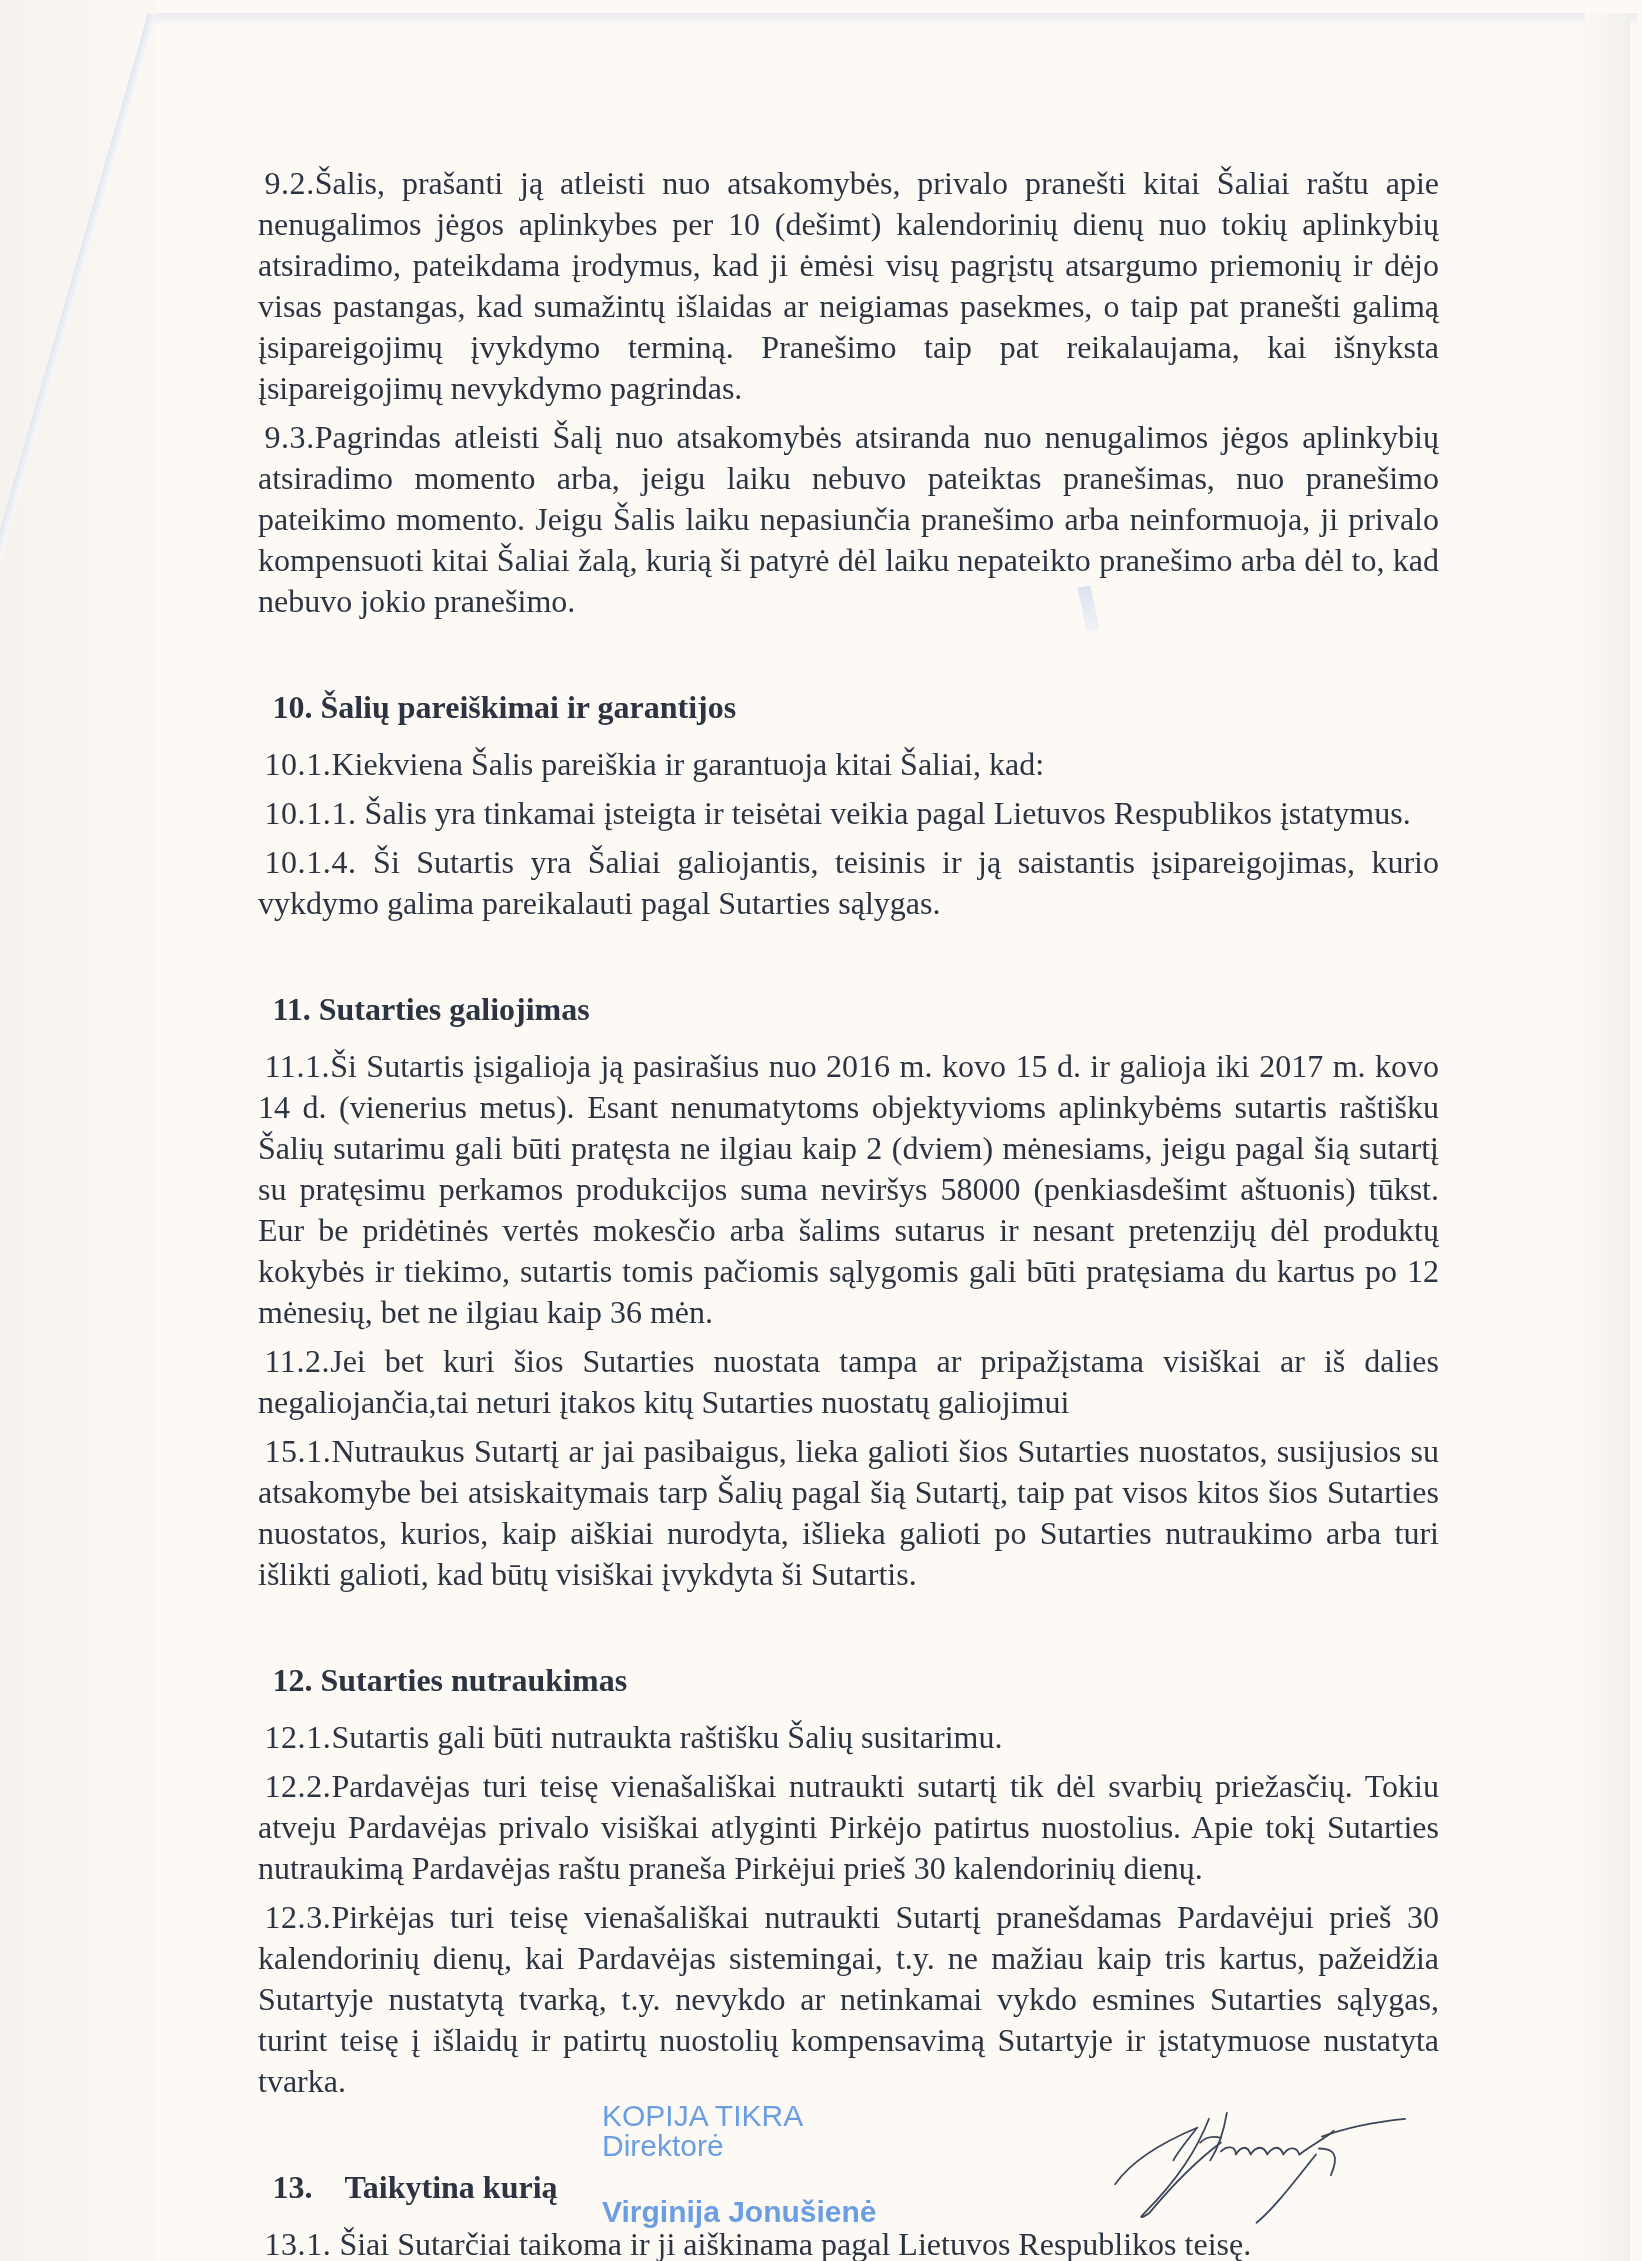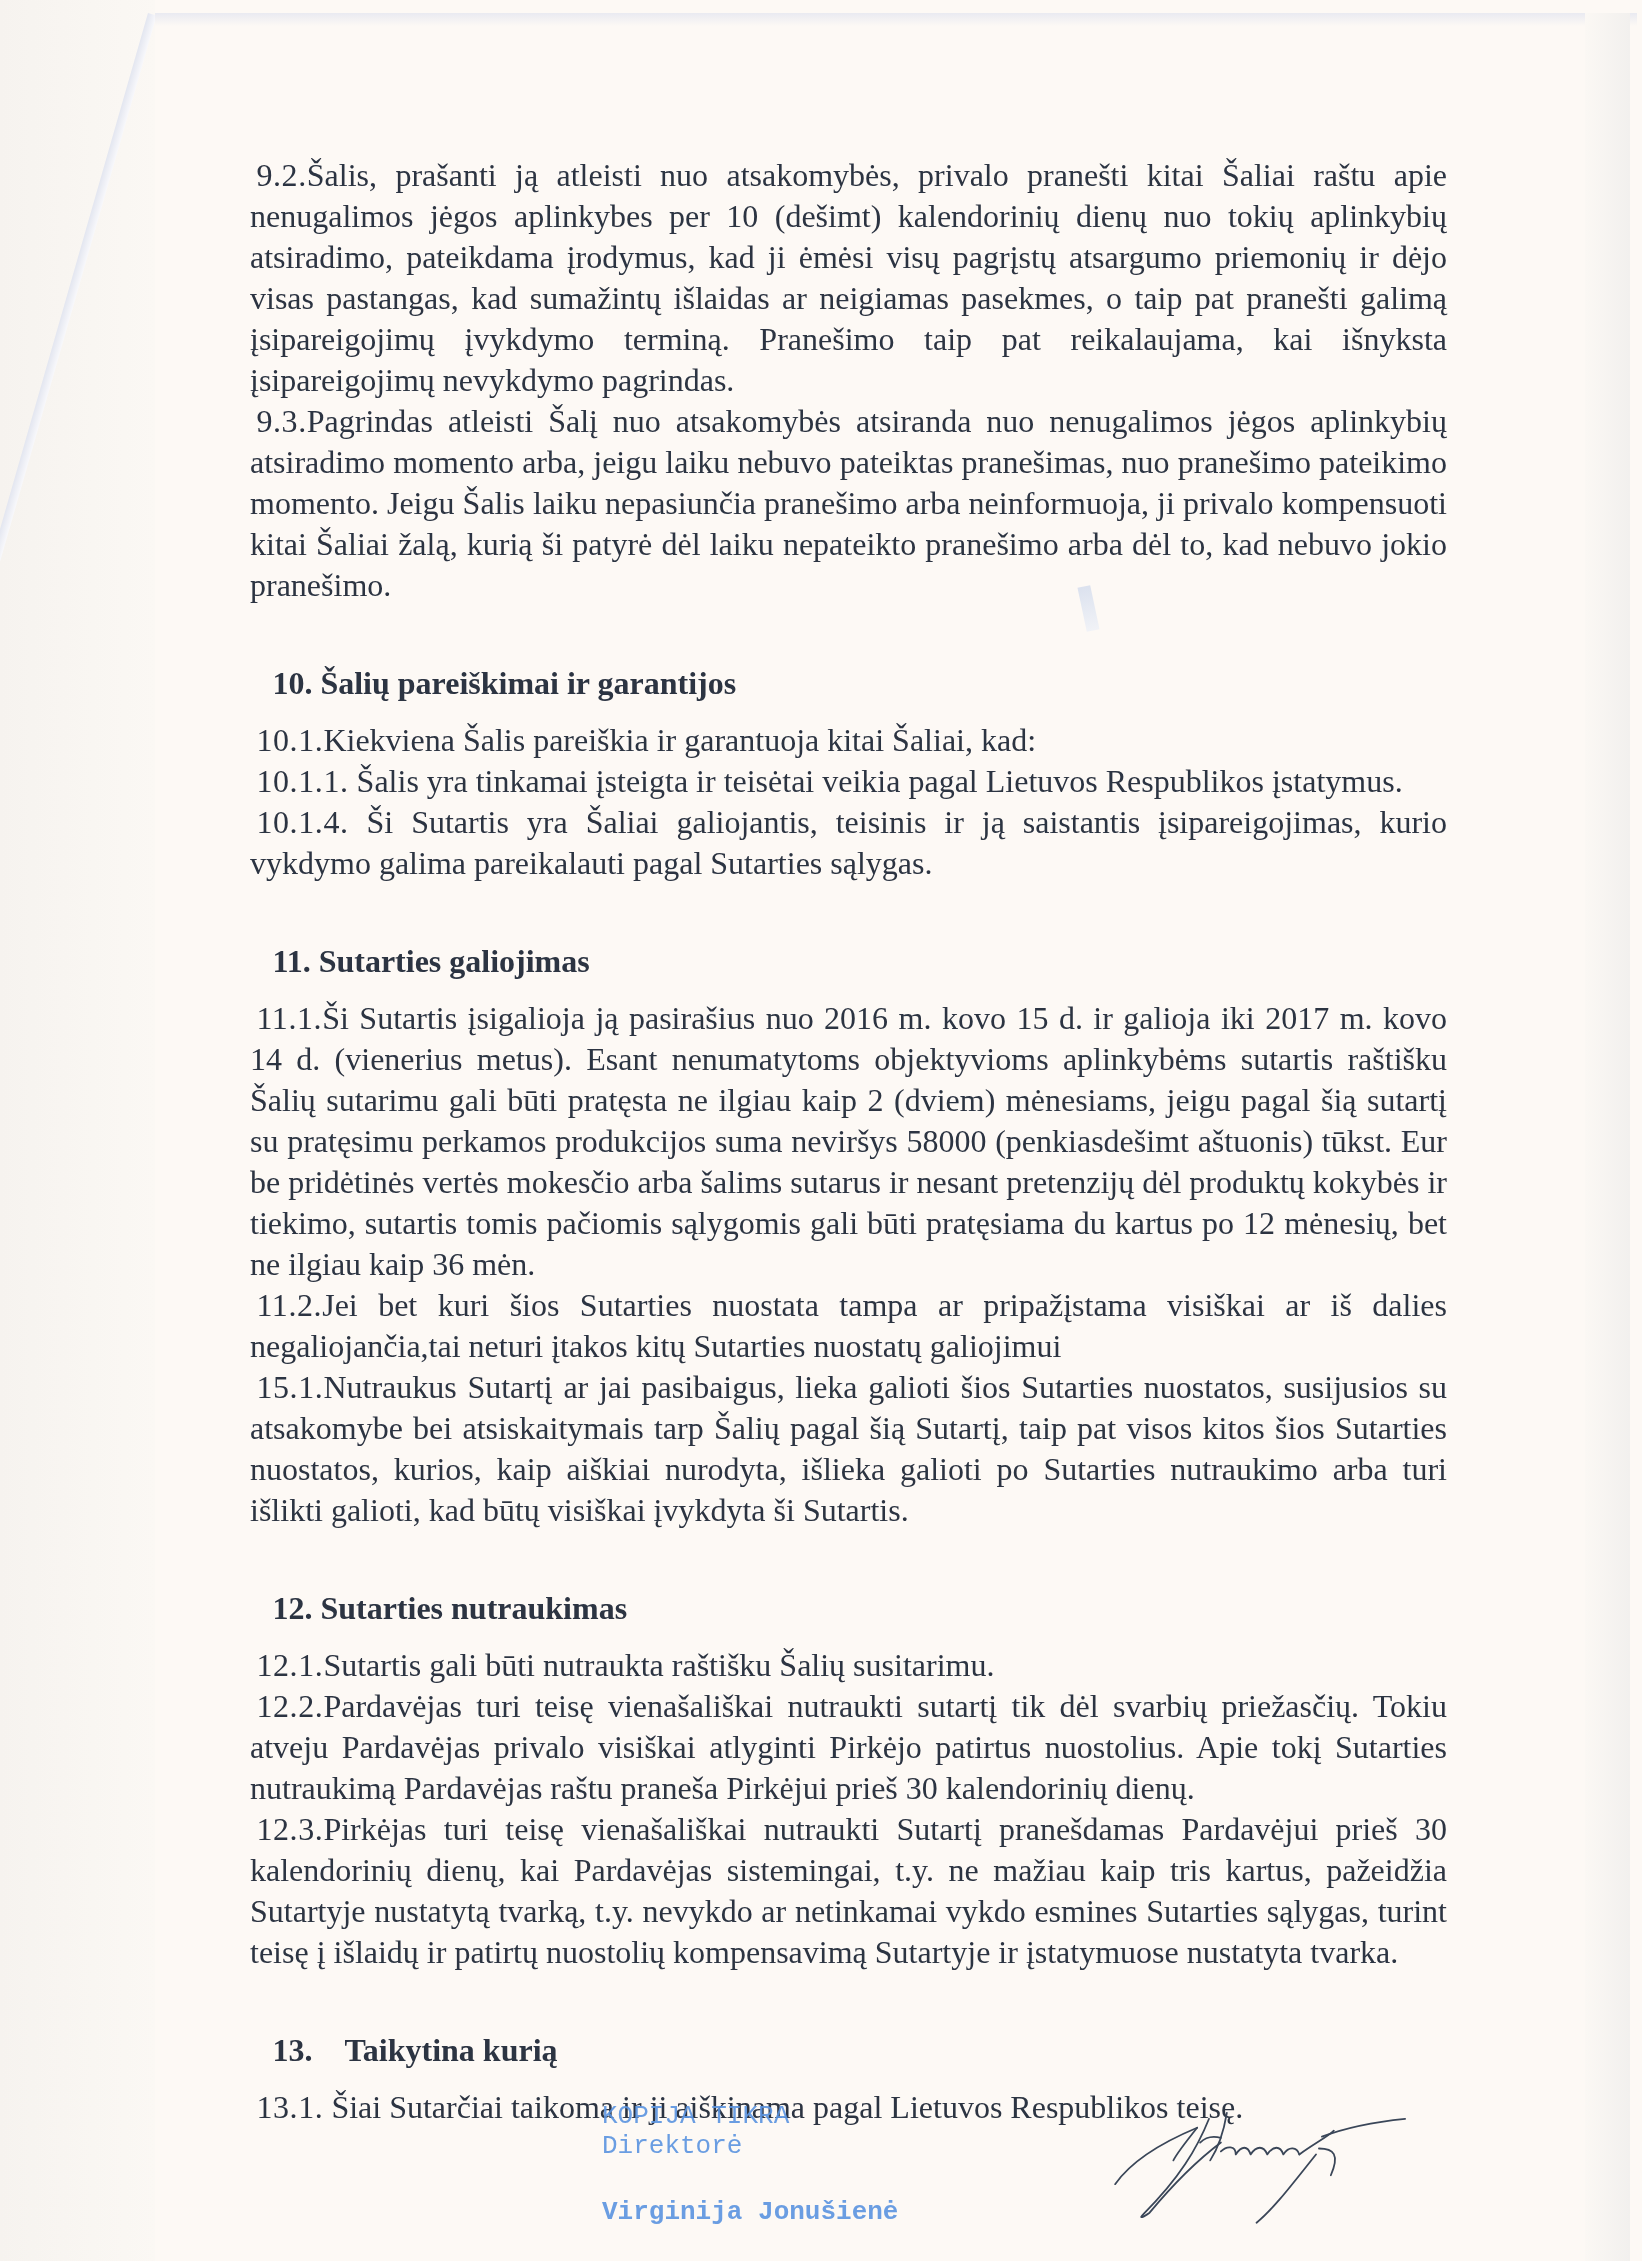--- a/index.html
+++ b/index.html
@@ -23,33 +23,33 @@
       transform-origin: top left; transform: translateX(122px) rotate(16deg);
     }
     .scan-edge-right {
       position: absolute; right: 13px; top: 13px; width: 45px; height: 2248px;
       background: linear-gradient(90deg, #fbf8f4, #f2f0ee);
     }
     .page {
       position: absolute; left: 250px; top: 155px; width: 1197px;
       font-size: 32px; line-height: 41px;
     }
-    p { margin: 0; text-align: justify; text-align-last: left; }
+    p { margin: 8px; text-align: justify; text-align-last: left; }
     .clause { text-indent: 6.4px; }
     .num { letter-spacing: 0.6px; }
     h2 {
       margin: 16px; font-size: 32px; line-height: 41px; font-weight: bold;
       padding-left: 6.4px;
     }
     h2 .gap { display: inline-block; width: 32px; }
     .sec-gap { height: 41px; }
     .stamp {
       position: absolute; left: 602px; top: 2101px;
-      font-family: Liberation Mono, monospace;
-      color: #5b94e0; font-size: 26px; line-height: 30px; opacity: 0.9;
+      font-family: Liberation Sans, sans-serif;
+      color: #5b94e0; font-size: 30px; line-height: 30px; opacity: 0.9;
     }
     .stamp .bold { font-weight: bold; margin-top: 36px; }
     .signature { position: absolute; left: 1108px; top: 2068px; width: 309px; height: 161px; }
     .blue-mark {
       position: absolute; left: 1082px; top: 586px; width: 13px; height: 45px;
       background: linear-gradient(#c5d2ea, #e9eef8); opacity: 0.6; transform: rotate(-12deg);
     }
   </style>
 </head>
 <body>

